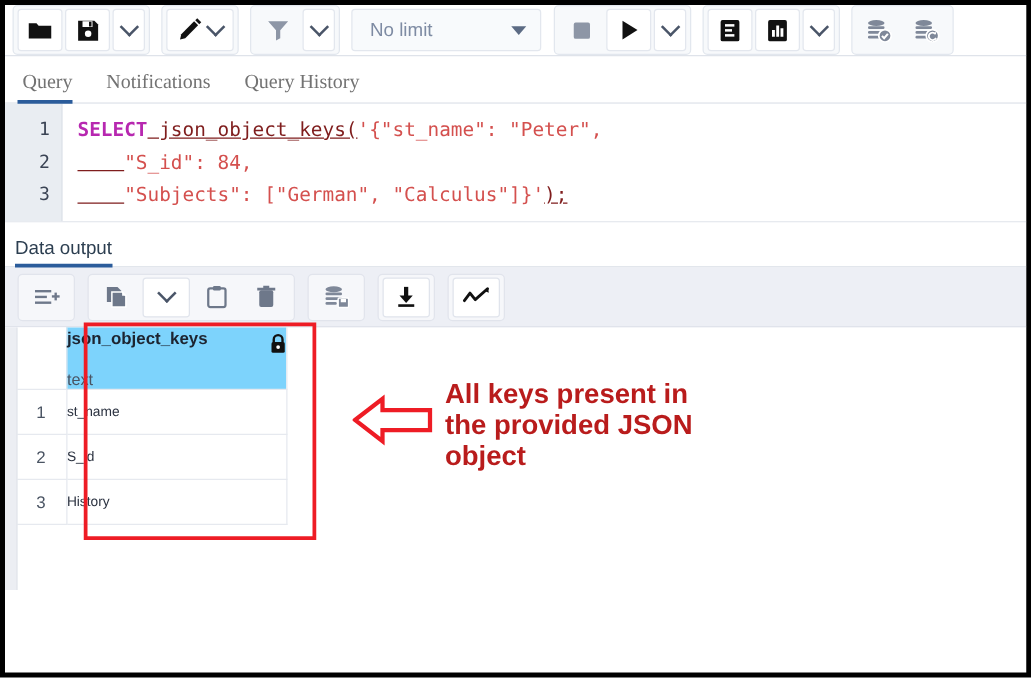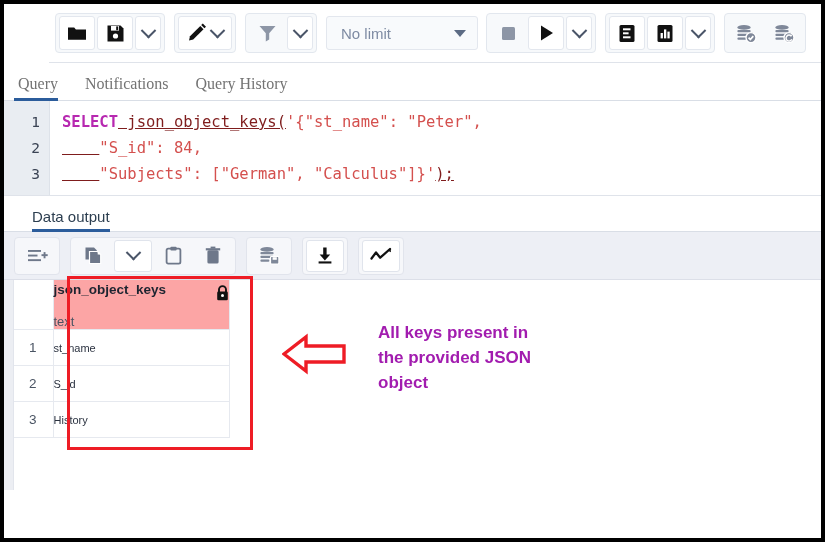--- a/index.html
+++ b/index.html
@@ -19,28 +19,27 @@
     height: 542px;
     box-sizing: border-box;
     border: 4px solid #000000;
     background: #ffffff;
     overflow: hidden;
   }
 
   
   .toolbar {
     position: relative;
-    height: 59px;
+    height: 41px;
     background: #ffffff;
     border-bottom: 1px solid #dfe3ea;
     display: flex;
     align-items: center;
     padding: 14px 6px;
     box-sizing: border-box;
-    margin-left: 45px;
   }
   .tb-group {
     display: flex;
     align-items: center;
     background: #f7f9fb;
     border: 1px solid #e2e7ee;
     border-radius: 4px;
     padding: 2px;
     margin-right: 9px;
     height: 40px;
@@ -160,21 +159,21 @@
   .str { color: #d4504e; }
   .plain { color: #7f1d1d; text-decoration: underline; }
 
   
   .out-tabs {
     height: 36px;
     display: flex;
     align-items: flex-end;
     background: #ffffff;
     border-bottom: 1px solid #d9dee6;
-    padding-left: 28px;
+    padding-left: 8px;
     box-sizing: border-box;
   }
   .out-tab {
     font-size: 15px;
     color: #2c3e50;
     padding: 0 10px 6px 0;
     position: relative;
     cursor: pointer;
   }
   .out-tab.active::after {
@@ -233,21 +232,21 @@
   table.grid td, table.grid th {
     border-bottom: 1px solid #e6e9ef;
     border-right: 1px solid #e6e9ef;
     padding: 0;
     box-sizing: border-box;
   }
   .col-idx { width: 40px; }
   .col-main { width: 176px; }
   th.hdr {
     height: 46px;
-    background: #fca5a5;
+    background: #7dd3fc;
     vertical-align: top;
     text-align: left;
     padding: 6px 8px 0 12px;
   }
   .hdr-name {
     font-size: 13.5px;
     font-weight: bold;
     color: #1d2430;
     display: inline-block;
   }
@@ -282,26 +281,25 @@
   
   .redbox {
     position: absolute;
     border: 3px solid #ee1c25;
     pointer-events: none;
   }
 
   
   .annot {
     position: absolute;
-    color: #a21caf;
-    font-size: 17px;
+    color: #b91c1c;
+    font-size: 22px;
     font-weight: bold;
     line-height: 25px;
     white-space: pre-line;
-    margin-left: 22px;
   }
   .arrow-svg { position: absolute; }
 
   .scroll-left {
     position: absolute;
     left: 0; top: 0;
     width: 9px;
     background: #eceef3;
     border-right: 1px solid #e2e5ec;
   }

